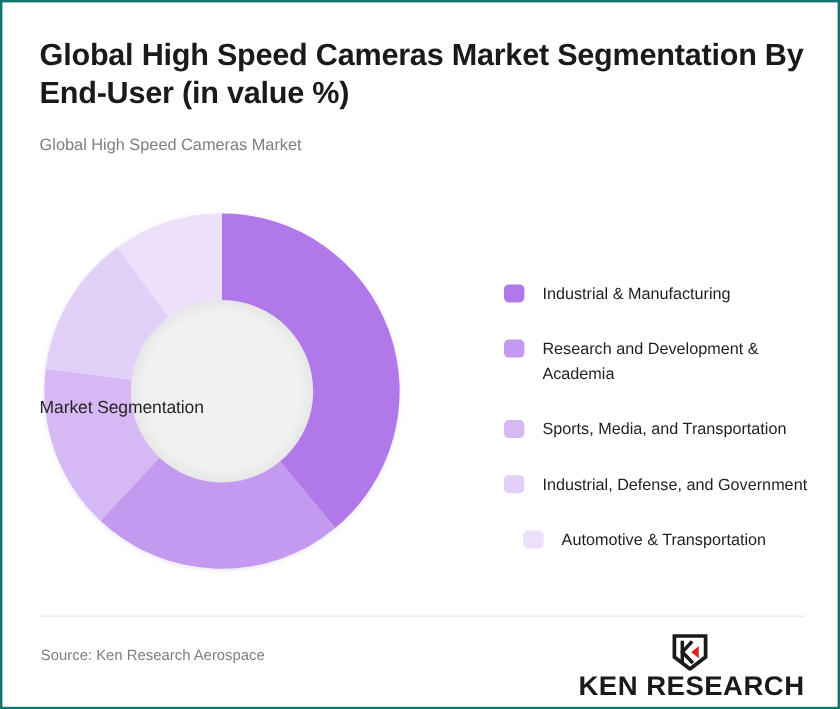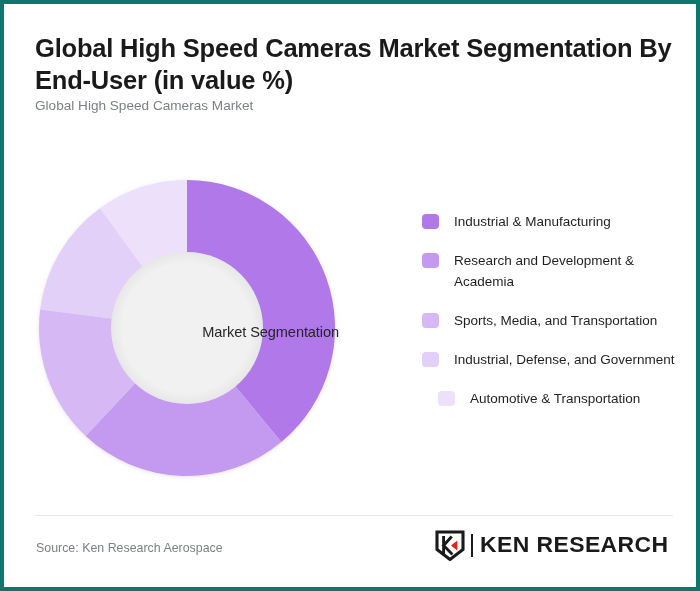--- a/index.html
+++ b/index.html
@@ -9,41 +9,42 @@
   }
   body {
     font-family: "Liberation Sans", sans-serif;
     -webkit-font-smoothing: antialiased;
   }
   #page {
     position: relative;
     width: 700px;
     height: 591px;
     box-sizing: border-box;
-    border: 4px solid #0f766e;
+    border: 2px solid #0f766e;
     background: #ffffff;
     overflow: hidden;
   }
 
   
   .header {
     position: absolute;
     left: 31px;
     top: 28px;
     width: 640px;
   }
   .chart-title {
     font-size: 25.5px;
     font-weight: bold;
     line-height: 1.26;
     color: #1a1a1a;
     letter-spacing: -0.2px;
     margin: 0;
   }
   .subtitles {
+    margin-top: 17px;
   }
   .subtitle-line {
     font-size: 13.6px;
     line-height: 1.42;
     color: #7c7f85;
   }
 
   
   .plot-area {
     position: absolute;
@@ -63,45 +64,46 @@
   }
   .donut-svg {
     display: block;
     width: 304px;
     height: 312px;
     filter: drop-shadow(0px 1px 2px rgba(120,90,160,0.18));
   }
   .donut-center-label {
     position: absolute;
     left: 0;
-    top: 4px;
+    top: 14px;
     width: 304px;
     height: 312px;
     display: flex;
     align-items: center;
-    justify-content: flex-end;
+    justify-content: flex-start;
     pointer-events: none;
   }
   .donut-center-label span {
     font-size: 14.6px;
     color: #262626;
     letter-spacing: -0.1px;
   }
 
   
   .legend {
     position: absolute;
     left: 418px;
     top: 40px;
     width: 262px;
   }
   .legend-item {
     display: flex;
     align-items: flex-start;
     margin-bottom: 18px;
+    margin-top: 25px;
   }
   .legend-item:last-child { margin-bottom: 0; padding-left: 16px; }
   .legend-swatch {
     flex: 0 0 auto;
     width: 17px;
     height: 15px;
     border-radius: 4px;
     margin-top: 2px;
   }
   .legend-label {
@@ -127,20 +129,21 @@
     font-size: 12.4px;
     color: #7c7f85;
   }
   .brand {
     position: absolute;
     right: 31px;
     top: 526px;
     display: flex;
     align-items: center;
     height: 30px;
+    flex-direction: column;
   }
   .brand-mark { flex: 0 0 auto; display: block; }
   .brand-divider {
     width: 2px;
     height: 23px;
     background: #1a1a1a;
     margin: 0 7px 0 6px;
   }
   .brand-word {
     font-family: "Liberation Sans", sans-serif;

